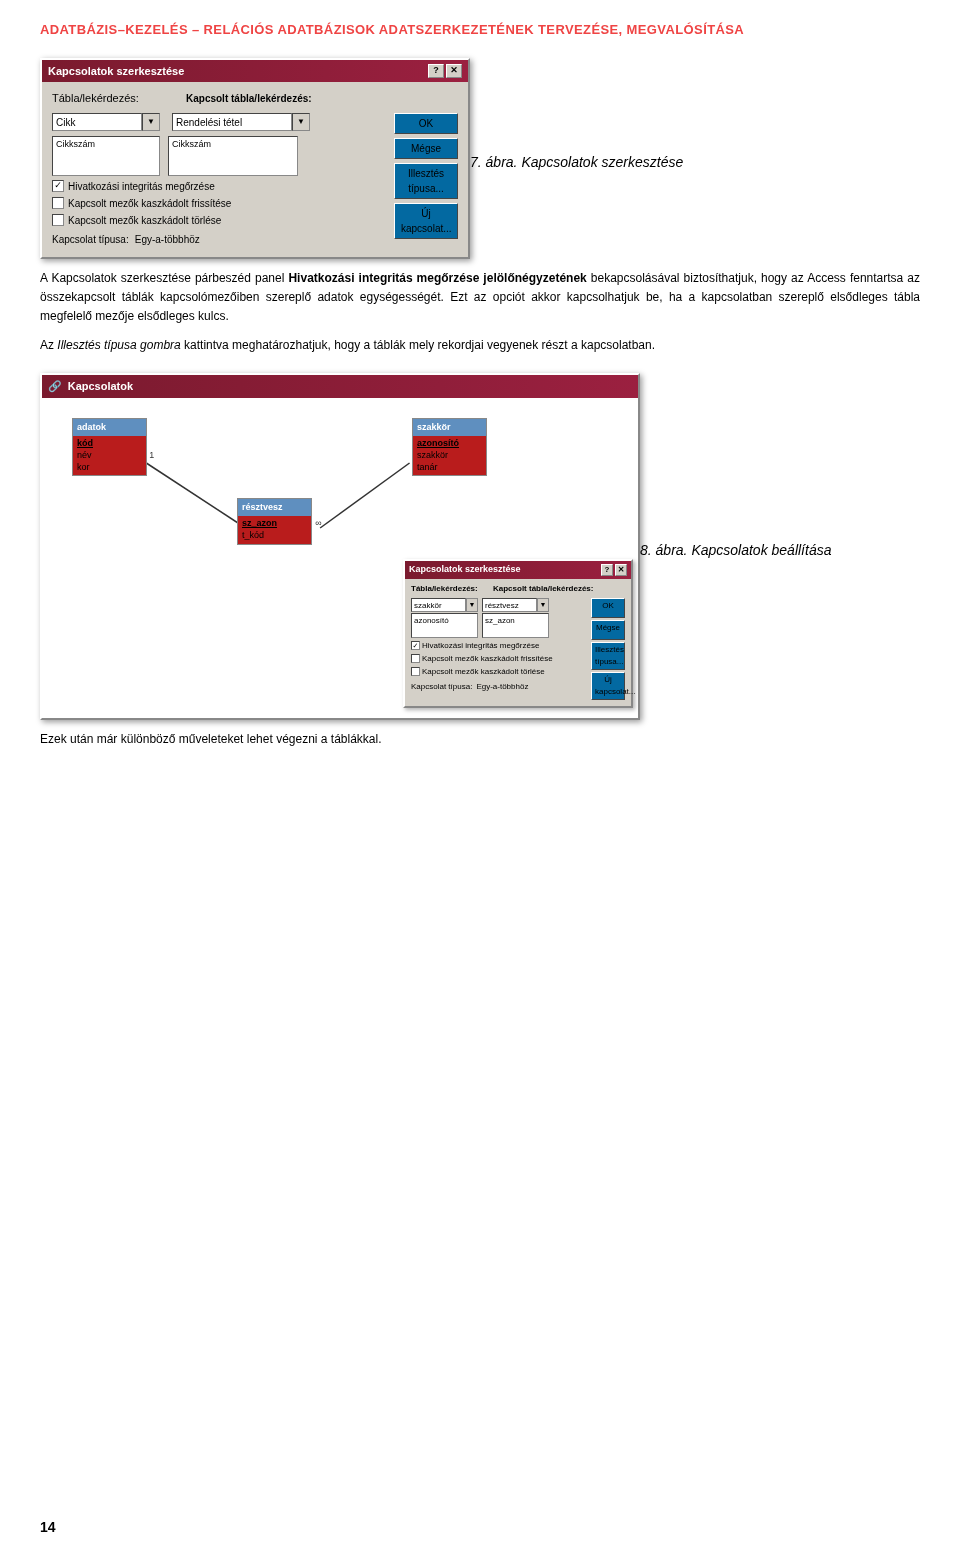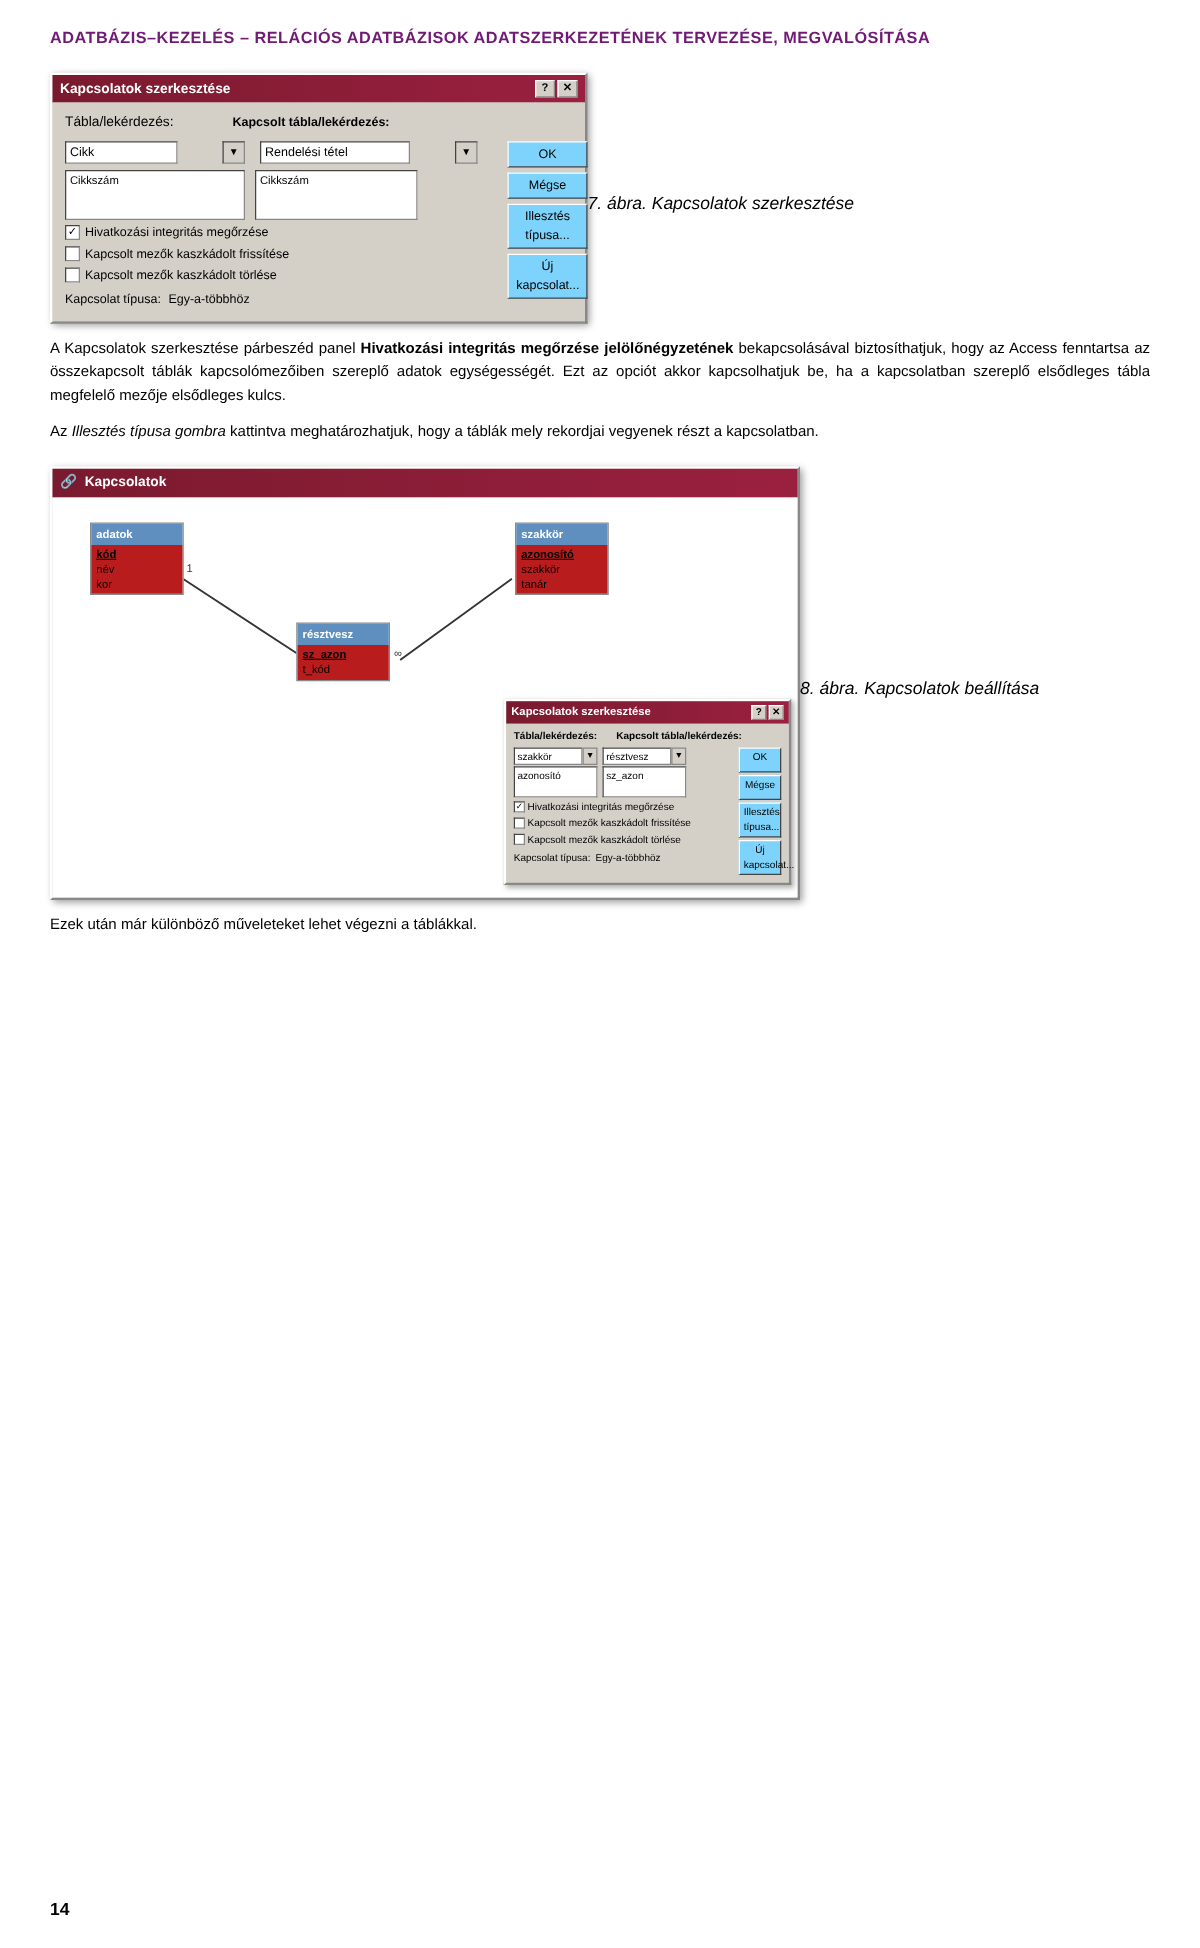--- a/index.html
+++ b/index.html
@@ -11,21 +11,21 @@
       min-height: 1558px;
       padding: 20px 40px 40px 40px;
       font-size: 15px;
       line-height: 1.5;
     }
 
     
     .page-header {
       font-size: 13px;
       font-weight: bold;
-      color: #701a75;
+      color: #ef4444;
       letter-spacing: 0.03em;
       border-bottom: none;
     }
 
     
     .figure-container {
       display: flex;
       flex-direction: row;
       align-items: center;
       margin: 18px 0 10px 0;
@@ -125,39 +125,38 @@
       background: #d4d0c8;
     }
     .dialog-right-buttons {
       display: flex;
       flex-direction: column;
       gap: 4px;
       width: 80px;
     }
 
     .win-button {
-      background: #7dd3fc;
+      background: #0369a1;
       border: 1px solid #888;
       border-top-color: #fff;
       border-left-color: #fff;
       border-right-color: #444;
       border-bottom-color: #444;
       font-size: 10px;
       padding: 2px 6px;
       text-align: center;
       cursor: pointer;
       min-height: 20px;
       margin-left: 16px;
     }
 
     .field-row {
       display: flex;
       align-items: center;
       margin-bottom: 3px;
-      gap: 36px;
     }
     .field-box {
       background: white;
       border: 1px solid #888;
       border-top-color: #444;
       border-left-color: #444;
       height: 18px;
       width: 90px;
       font-size: 10px;
       padding: 1px 3px;

